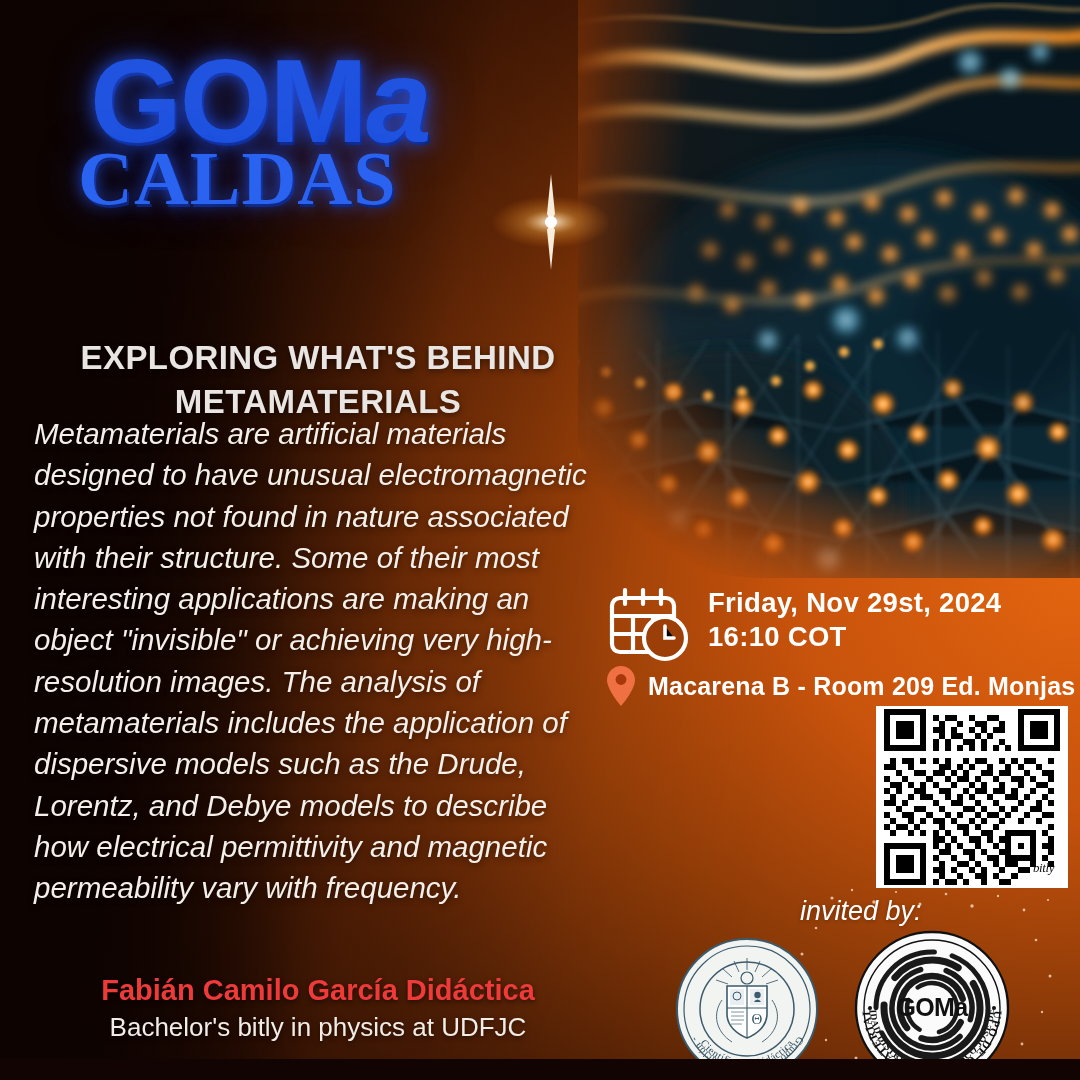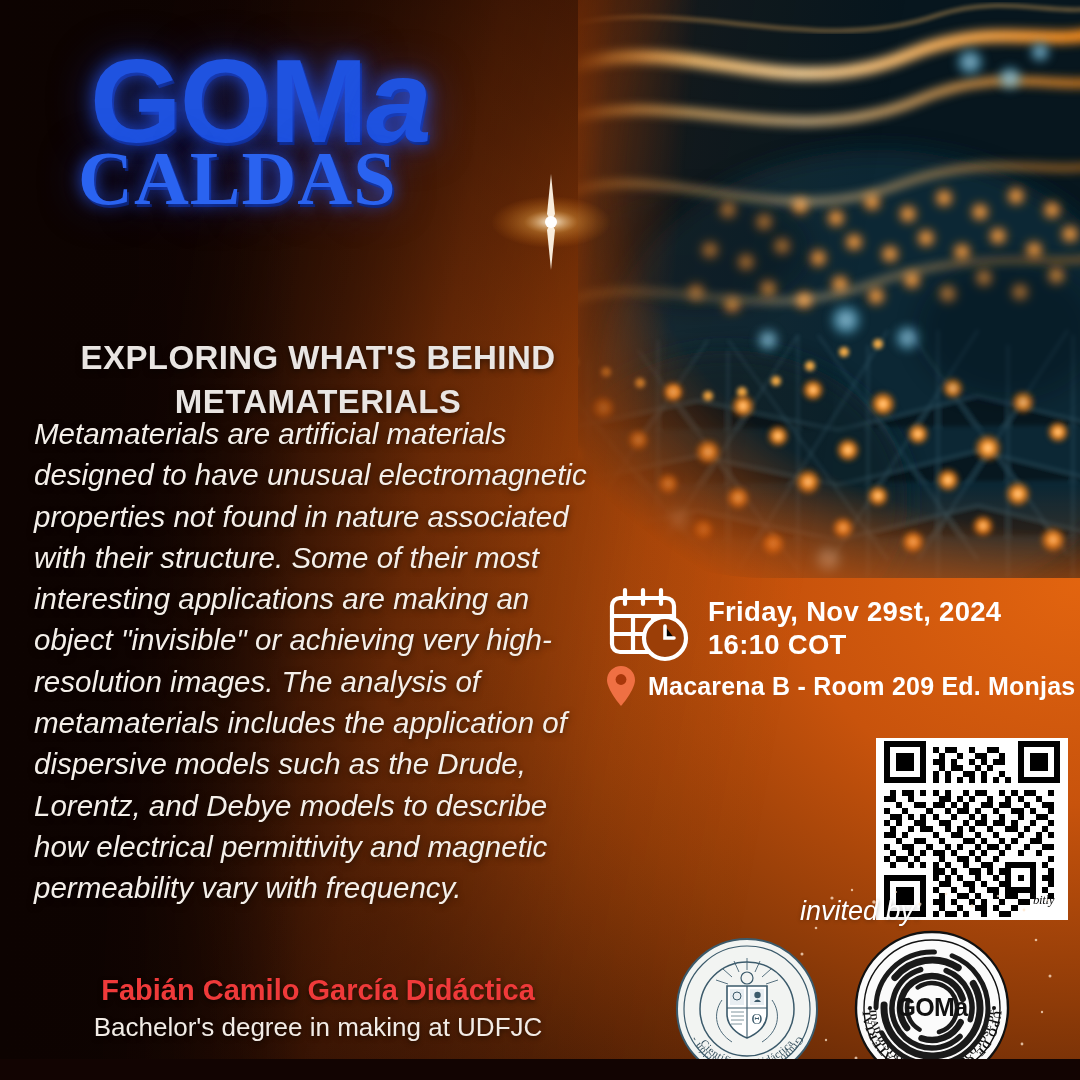--- a/index.html
+++ b/index.html
@@ -102,40 +102,40 @@
     text-shadow:0 2px 5px rgba(0,0,0,0.55);
   }
   .speaker-role {
     font-size:26px; color:#f2ece6; line-height:1.3; margin-top:3px;
     text-shadow:0 2px 5px rgba(0,0,0,0.55);
   }
 
   
   .datetime-row {
     position:absolute; left:606px; top:586px;
-    display:flex; align-items:flex-end; gap:16px;
+    display:flex; align-items:flex-start; gap:16px;
   }
   .cal-icon { flex:0 0 auto; }
   .datetime-text {
     font-size:27.5px; font-weight:bold; color:#ffffff; line-height:1.22;
     letter-spacing:0.3px;
   }
   .loc-row {
     position:absolute; left:606px; top:665px;
     display:flex; align-items:center; gap:12px;
   }
   .loc-text { font-size:25px; font-weight:bold; color:#ffffff; letter-spacing:0.2px; }
 
   .teams-block { position:absolute; left:612px; top:734px; width:270px; }
   .teams-logo { width:92px; height:78px; position:relative; margin-bottom:8px; }
   .teams-title { font-size:24px; font-weight:bold; color:#ffffff; line-height:1.25; }
   .teams-line { font-size:22px; font-style:italic; color:#f6f0ea; line-height:1.3; }
 
   .qr-box {
-    position:absolute; left:876px; top:738px;
+    position:absolute; left:876px; top:706px;
     width:192px; height:182px;
     background:#ffffff; padding:3px;
   }
   .qr-box svg { width:100%; height:100%; display:block; }
   .qr-brand {
     position:absolute; right:14px; bottom:12px;
     font-family:"Liberation Serif", serif;
     font-style:italic; font-size:13px; color:#111; letter-spacing:-0.4px;
   }
 
@@ -342,21 +342,21 @@
 
   <div class="title">
     <div>EXPLORING WHAT'S BEHIND</div>
     <div>METAMATERIALS</div>
   </div>
 
   <div class="abstract">Metamaterials are artificial materials designed to have unusual electromagnetic properties not found in nature associated with their structure. Some of their most interesting applications are making an object "invisible" or achieving very high-resolution images. The analysis of metamaterials includes the application of dispersive models such as the Drude, Lorentz, and Debye models to describe how electrical permittivity and magnetic permeability vary with frequency.</div>
 
   <div class="speaker">
     <div class="speaker-name">Fabián Camilo García Didáctica</div>
-    <div class="speaker-role">Bachelor's degree in making at UDFJC</div>
+    <div class="speaker-role">Bachelor's bitly in physics at UDFJC</div>
   </div>
 
   <div class="datetime-row">
     <svg class="cal-icon" width="86" height="76" viewBox="0 0 86 76" aria-hidden="true">
       <g fill="none" stroke="#ffffff" stroke-width="4.2" stroke-linecap="round">
         <rect x="6" y="12" width="62" height="54" rx="8"></rect>
         <path d="M6 30 H68"></path>
         <path d="M27 30 V66 M47 30 V66"></path>
         <path d="M6 48 H68"></path>
         <path d="M19 4 V18 M37 4 V18 M55 4 V18"></path>

